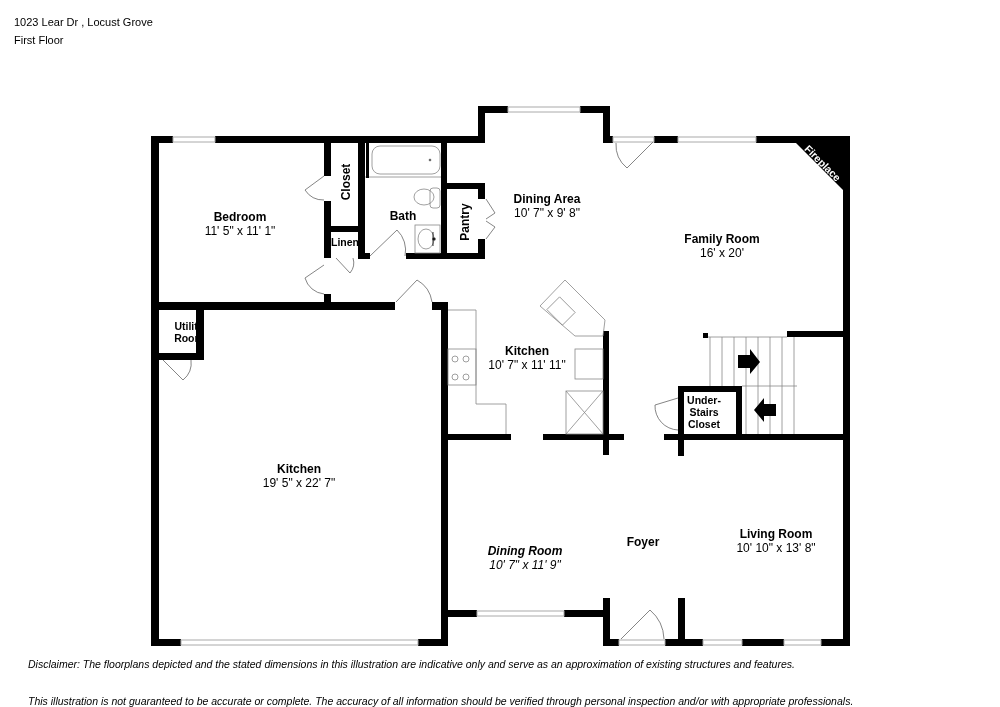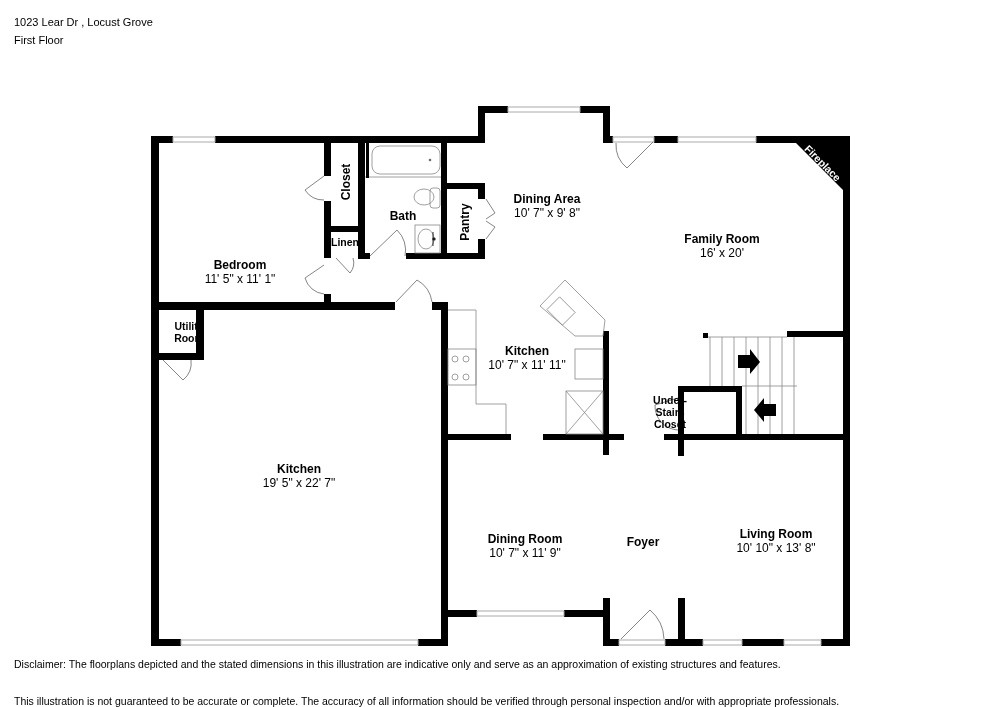--- a/index.html
+++ b/index.html
@@ -1,18 +1,18 @@
 <!DOCTYPE html>
 <html><head>
 <meta charset="utf-8">
 <style>
   html, body { margin: 0; padding: 0; background: #ffffff; }
   body { width: 1000px; height: 707px; position: relative; overflow: hidden; font-family: "Liberation Sans", sans-serif; color: #000; }
   .hdr { position: absolute; left: 14px; font-size: 11px; line-height: 14px; }
-  .disc { position: absolute; left: 14px; font-size: 10.5px; line-height: 13px; white-space: nowrap; }
+  .disc { position: absolute; left: 28px; font-size: 10.5px; line-height: 13px; white-space: nowrap; font-style: italic; }
   svg { position: absolute; left: 0; top: 0; }
   .rl { position: absolute; text-align: center; transform: translateX(-50%); white-space: nowrap; }
   .rn { font-weight: bold; font-size: 12px; line-height: 14px; display: block; }
   .rd { font-size: 12px; line-height: 14px; display: block; }
   .sm { font-weight: bold; font-size: 10.5px; line-height: 12px; }
   .vert { position: absolute; font-weight: bold; font-size: 12px; transform: translate(-50%, -50%) rotate(-90deg); white-space: nowrap; }
   .fire { position: absolute; font-weight: bold; font-size: 10.5px; color: #fff; transform: translate(-50%, -50%) rotate(45deg); white-space: nowrap; }
 </style>
 </head>
 <body>
@@ -174,21 +174,21 @@
     <line x1="782" y1="337" x2="782" y2="434"></line>
     <line x1="794" y1="337" x2="794" y2="434"></line>
   </g>
 
   <g fill="#000">
     <polygon points="738,355 750,355 750,349 760,362 750,374 750,368 738,368"></polygon>
     <polygon points="776,404 764,404 764,398 754,410 764,422 764,416 776,416"></polygon>
   </g>
 </svg>
 
-<div class="rl" style="left:240px; top:210px;margin-top:48px;">
+<div class="rl" style="left:240px; top:210px;">
   <span class="rn">Bedroom</span>
   <span class="rd">11' 5" x 11' 1"</span>
 </div>
 <div class="vert" style="left:346px; top:182px;">Closet</div>
 <div class="rl sm" style="left:345px; top:236px;">Linen</div>
 <div class="rl" style="left:390px; top:209px;padding-left:26px;">
   <span class="rn">Bath</span>
 </div>
 <div class="vert" style="left:465px; top:222px;">Pantry</div>
 <div class="rl" style="left:547px; top:192px;">
@@ -201,30 +201,30 @@
 </div>
 <div class="fire" style="left:823px; top:163px;">Fireplace</div>
 <div class="rl sm" style="left:169px; top:320px;margin-left:20px;">
   <div>Utility</div>
   <div>Room</div>
 </div>
 <div class="rl" style="left:527px; top:344px;">
   <span class="rn">Kitchen</span>
   <span class="rd">10' 7" x 11' 11"</span>
 </div>
-<div class="rl sm" style="left:670px; top:394px;">
+<div class="rl sm" style="left:704px; top:394px;">
   <div>Under-</div>
   <div>Stairs</div>
   <div>Closet</div>
 </div>
 <div class="rl" style="left:299px; top:462px;">
   <span class="rn">Kitchen</span>
   <span class="rd">19' 5" x 22' 7"</span>
 </div>
-<div class="rl" style="left:525px; top:532px;">
+<div class="rl" style="left:525px; top:544px;font-style:italic;">
   <span class="rn">Dining Room</span>
   <span class="rd">10' 7" x 11' 9"</span>
 </div>
 <div class="rl" style="left:643px; top:535px;">
   <span class="rn">Foyer</span>
 </div>
 <div class="rl" style="left:776px; top:527px;">
   <span class="rn">Living Room</span>
   <span class="rd">10' 10" x 13' 8"</span>
 </div>

